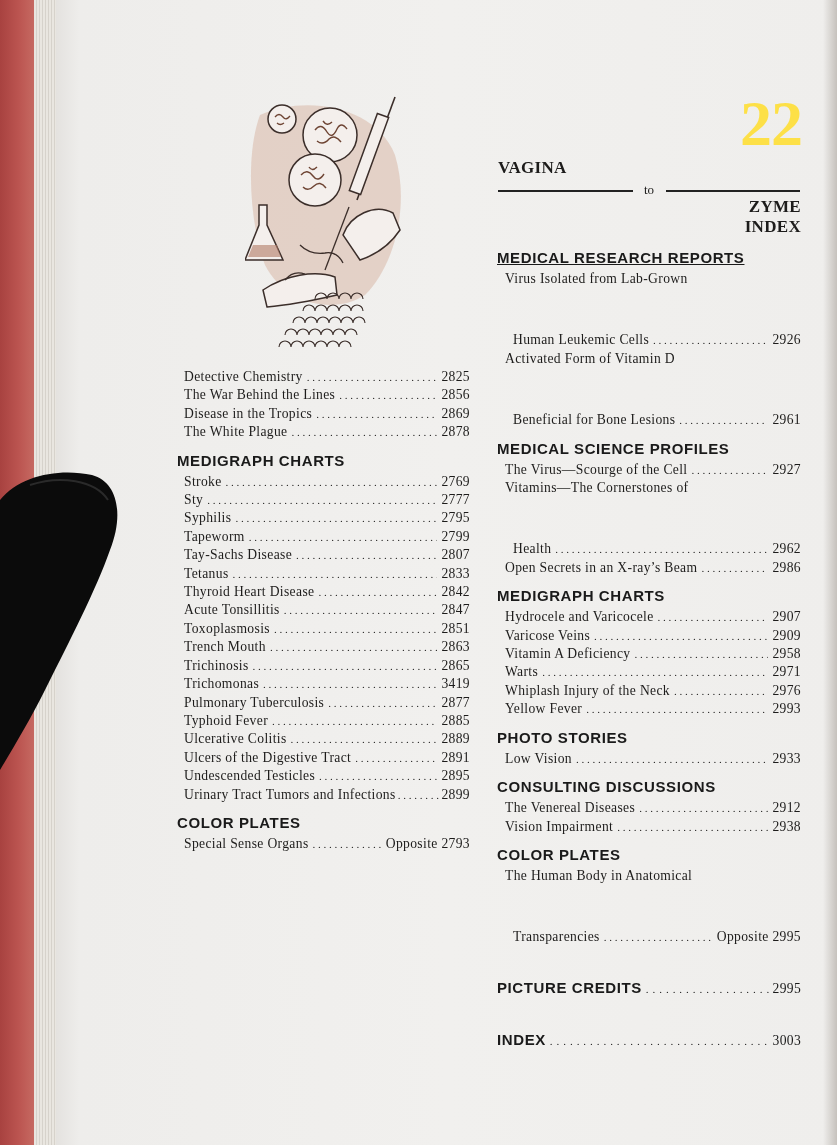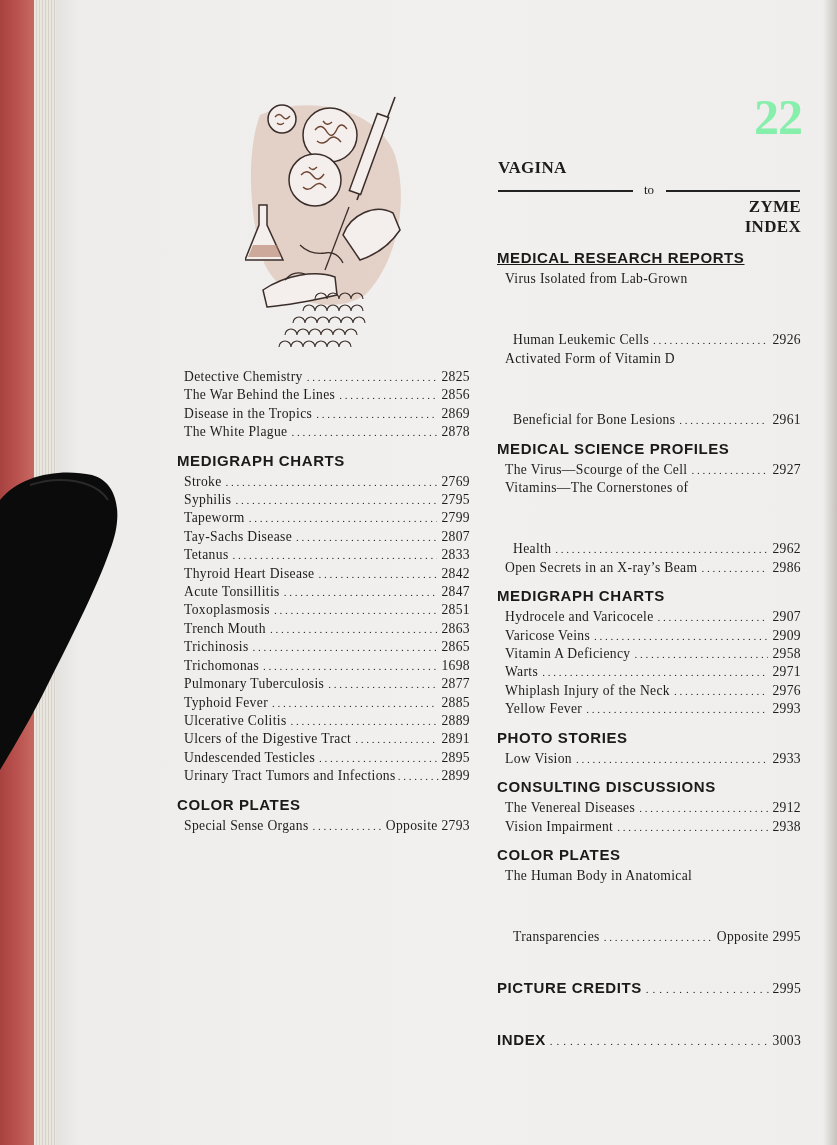--- a/index.html
+++ b/index.html
@@ -26,21 +26,21 @@
     background: linear-gradient(90deg, rgba(0,0,0,0) 0%, rgba(120,110,100,0.35) 100%);
   }
   .thumb {
     position: absolute; left: 0; top: 470px; width: 122px; height: 300px;
   }
   .illustration { position: absolute; left: 245px; top: 95px; width: 170px; height: 260px; }
 
   .chapter-number {
     position: absolute; right: 35px; top: 92px;
     font-family: "Liberation Serif", serif; font-weight: bold;
-    font-size: 50px; line-height: 1; letter-spacing: -1px; color: #86efac;
+    font-size: 64px; line-height: 1; letter-spacing: -1px; color: #fde047;
   }
   .range-start {
     position: absolute; left: 498px; top: 158px;
     font-weight: bold; font-size: 17px; letter-spacing: 0.3px;
   }
   .range-line {
     position: absolute; top: 182px; left: 498px; width: 302px; height: 16px;
   }
   .range-line .rule { position: absolute; top: 8px; height: 1.5px; background: #222; }
   .range-line .rule.l { left: 0; width: 135px; }
@@ -166,20 +166,25 @@
   </div>
 
   <div class="heading">MEDIGRAPH CHARTS</div>
   <div>
     <div class="entry">
         <span class="t">Stroke</span>
         <span class="dots"></span>
         <span class="p">2769</span>
       </div>
     <div class="entry">
+        <span class="t">Sty</span>
+        <span class="dots"></span>
+        <span class="p">2777</span>
+      </div>
+    <div class="entry">
         <span class="t">Syphilis</span>
         <span class="dots"></span>
         <span class="p">2795</span>
       </div>
     <div class="entry">
         <span class="t">Tapeworm</span>
         <span class="dots"></span>
         <span class="p">2799</span>
       </div>
     <div class="entry">
@@ -213,21 +218,21 @@
         <span class="p">2863</span>
       </div>
     <div class="entry">
         <span class="t">Trichinosis</span>
         <span class="dots"></span>
         <span class="p">2865</span>
       </div>
     <div class="entry">
         <span class="t">Trichomonas</span>
         <span class="dots"></span>
-        <span class="p">1698</span>
+        <span class="p">3419</span>
       </div>
     <div class="entry">
         <span class="t">Pulmonary Tuberculosis</span>
         <span class="dots"></span>
         <span class="p">2877</span>
       </div>
     <div class="entry">
         <span class="t">Typhoid Fever</span>
         <span class="dots"></span>
         <span class="p">2885</span>

